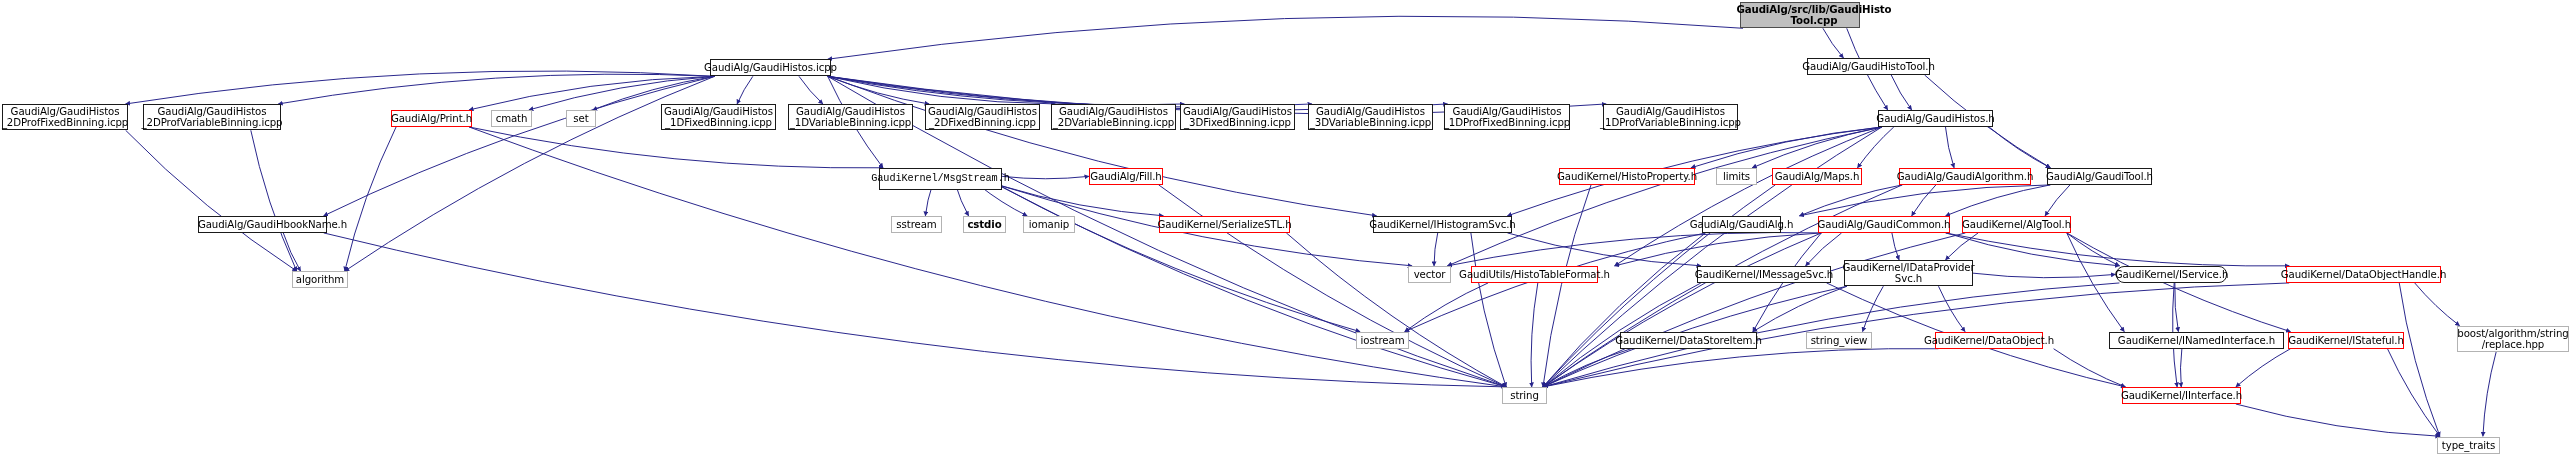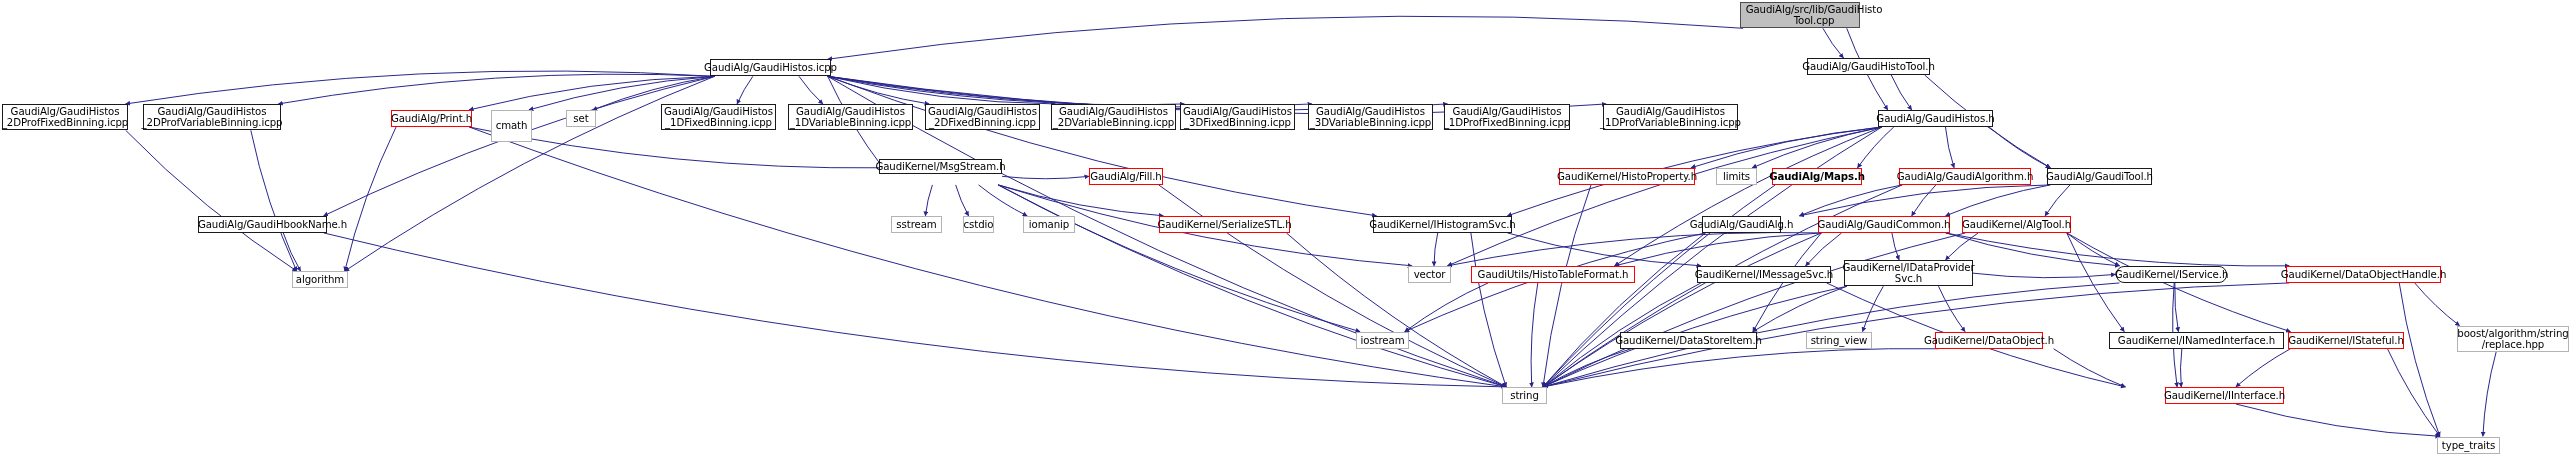--- a/index.html
+++ b/index.html
@@ -120,78 +120,78 @@
         <path d="M 3313.95 530 Q 3310.31 558.9505 3313.05 588" marker-end="url(#arrow)"></path>
         <path d="M 3479 530 Q 3434.31 554.435 3396 588" marker-end="url(#arrow)"></path>
         <path d="M 3626.45 530 Q 3658.91 600.87525 3706 663" marker-end="url(#arrow)"></path>
         <path d="M 3396 614 Q 3548.305 655.55 3706 663" marker-end="url(#arrow)"></path>
         <path d="M 3791.55 535 Q 3774.46 597.8945 3771.45 663" marker-end="url(#arrow)"></path>
         <path d="M 189 198 Q 307.23 319.3 449 412" marker-end="url(#arrow)"></path>
         <path d="M 379.225 198 Q 402.34250000000003 308.837625 449 412" marker-end="url(#arrow)"></path>
       </g>
   </svg>
   <div id="node-layer">
-      <div class="node n-root" style="left: 1740px; top: 2px; width: 120px; height: 26px; font-weight: 400; padding-left: 28px;">GaudiAlg/src/lib/GaudiHisto
+      <div class="node n-root" style="left: 1740px; top: 2px; width: 120px; height: 26px; font-weight: 700; padding-left: 28px;">GaudiAlg/src/lib/GaudiHisto
 Tool.cpp</div>
       <div class="node n-black" style="left: 1807px; top: 58px; width: 123px; height: 17px;">GaudiAlg/GaudiHistoTool.h</div>
       <div class="node n-black" style="left: 710px; top: 59px; width: 121px; height: 17px;">GaudiAlg/GaudiHistos.icpp</div>
       <div class="node n-black" style="left: 2px; top: 104px; width: 126px; height: 26px;">GaudiAlg/GaudiHistos
 _2DProfFixedBinning.icpp</div>
       <div class="node n-black" style="left: 143px; top: 104px; width: 138px; height: 26px;">GaudiAlg/GaudiHistos
 _2DProfVariableBinning.icpp</div>
       <div class="node n-red" style="left: 391px; top: 110px; width: 81px; height: 17px;">GaudiAlg/Print.h</div>
-      <div class="node n-grey" style="left: 491px; top: 110px; width: 41px; height: 32px;">cmath</div>
+      <div class="node n-grey" style="left: 491px; top: 110px; width: 41px; height: 17px;">cmath</div>
       <div class="node n-grey" style="left: 566px; top: 110px; width: 30px; height: 17px;">set</div>
       <div class="node n-black" style="left: 661px; top: 104px; width: 115px; height: 26px;">GaudiAlg/GaudiHistos
 _1DFixedBinning.icpp</div>
       <div class="node n-black" style="left: 788px; top: 104px; width: 125px; height: 26px;">GaudiAlg/GaudiHistos
 _1DVariableBinning.icpp</div>
       <div class="node n-black" style="left: 925px; top: 104px; width: 115px; height: 26px;">GaudiAlg/GaudiHistos
 _2DFixedBinning.icpp</div>
       <div class="node n-black" style="left: 1051px; top: 104px; width: 125px; height: 26px;">GaudiAlg/GaudiHistos
 _2DVariableBinning.icpp</div>
       <div class="node n-black" style="left: 1180px; top: 104px; width: 115px; height: 26px;">GaudiAlg/GaudiHistos
 _3DFixedBinning.icpp</div>
       <div class="node n-black" style="left: 1308px; top: 104px; width: 125px; height: 26px;">GaudiAlg/GaudiHistos
 _3DVariableBinning.icpp</div>
       <div class="node n-black" style="left: 1444px; top: 104px; width: 126px; height: 26px;">GaudiAlg/GaudiHistos
 _1DProfFixedBinning.icpp</div>
       <div class="node n-black" style="left: 1603px; top: 104px; width: 135px; height: 26px;">GaudiAlg/GaudiHistos
 _1DProfVariableBinning.icpp</div>
       <div class="node n-black" style="left: 1878px; top: 110px; width: 115px; height: 17px;">GaudiAlg/GaudiHistos.h</div>
       <div class="node n-black" style="left: 198px; top: 216px; width: 129px; height: 17px; padding-left: 20px;">GaudiAlg/GaudiHbookName.h</div>
-      <div class="node n-black" style="left: 879px; top: 159px; width: 123px; height: 15px;">GaudiKernel/MsgStream.h</div>
+      <div class="node n-black" style="left: 879px; top: 168px; width: 123px; height: 22px; font-family: Liberation Mono, monospace;">GaudiKernel/MsgStream.h</div>
       <div class="node n-red" style="left: 1089px; top: 168px; width: 74px; height: 17px;">GaudiAlg/Fill.h</div>
       <div class="node n-red" style="left: 1559px; top: 168px; width: 136px; height: 17px;">GaudiKernel/HistoProperty.h</div>
       <div class="node n-grey" style="left: 1716px; top: 168px; width: 41px; height: 17px;">limits</div>
-      <div class="node n-red" style="left: 1772px; top: 168px; width: 90px; height: 17px; font-weight: bold;">GaudiAlg/Maps.h</div>
+      <div class="node n-red" style="left: 1772px; top: 168px; width: 90px; height: 17px;">GaudiAlg/Maps.h</div>
       <div class="node n-red" style="left: 1899px; top: 168px; width: 132px; height: 17px;">GaudiAlg/GaudiAlgorithm.h</div>
       <div class="node n-black" style="left: 2047px; top: 168px; width: 105px; height: 17px;">GaudiAlg/GaudiTool.h</div>
       <div class="node n-grey" style="left: 292px; top: 271px; width: 56px; height: 17px;">algorithm</div>
       <div class="node n-grey" style="left: 891px; top: 216px; width: 51px; height: 17px;">sstream</div>
-      <div class="node n-grey" style="left: 963px; top: 216px; width: 31px; height: 17px;">cstdio</div>
+      <div class="node n-grey" style="left: 963px; top: 216px; width: 43px; height: 17px; font-weight: bold;">cstdio</div>
       <div class="node n-grey" style="left: 1023px; top: 216px; width: 52px; height: 17px;">iomanip</div>
       <div class="node n-red" style="left: 1159px; top: 216px; width: 131px; height: 17px;">GaudiKernel/SerializeSTL.h</div>
       <div class="node n-black" style="left: 1373px; top: 216px; width: 139px; height: 17px;">GaudiKernel/IHistogramSvc.h</div>
       <div class="node n-black" style="left: 1702px; top: 216px; width: 79px; height: 17px;">GaudiAlg/GaudiAlg.h</div>
       <div class="node n-red" style="left: 1818px; top: 216px; width: 132px; height: 17px;">GaudiAlg/GaudiCommon.h</div>
       <div class="node n-red" style="left: 1962px; top: 216px; width: 109px; height: 17px;">GaudiKernel/AlgTool.h</div>
       <div class="node n-grey" style="left: 1408px; top: 266px; width: 43px; height: 17px;">vector</div>
-      <div class="node n-red" style="left: 1471px; top: 266px; width: 164px; height: 17px;">GaudiUtils/HistoTableFormat.h</div>
+      <div class="node n-red" style="left: 1471px; top: 266px; width: 127px; height: 17px;">GaudiUtils/HistoTableFormat.h</div>
       <div class="node n-black" style="left: 1697px; top: 266px; width: 134px; height: 17px;">GaudiKernel/IMessageSvc.h</div>
       <div class="node n-black" style="left: 1844px; top: 260px; width: 129px; height: 26px;">GaudiKernel/IDataProvider
 Svc.h</div>
       <div class="node n-black" style="left: 2116px; top: 266px; width: 111px; height: 17px; border-radius: 8px;">GaudiKernel/IService.h</div>
       <div class="node n-red" style="left: 2286px; top: 266px; width: 155px; height: 17px;">GaudiKernel/DataObjectHandle.h</div>
       <div class="node n-grey" style="left: 1356px; top: 332px; width: 53px; height: 17px;">iostream</div>
       <div class="node n-black" style="left: 1620px; top: 332px; width: 137px; height: 17px;">GaudiKernel/DataStoreItem.h</div>
       <div class="node n-grey" style="left: 1806px; top: 332px; width: 66px; height: 17px;">string_view</div>
       <div class="node n-red" style="left: 1935px; top: 332px; width: 108px; height: 17px;">GaudiKernel/DataObject.h</div>
       <div class="node n-black" style="left: 2109px; top: 332px; width: 175px; height: 17px;">GaudiKernel/INamedInterface.h</div>
       <div class="node n-red" style="left: 2288px; top: 332px; width: 116px; height: 17px;">GaudiKernel/IStateful.h</div>
       <div class="node n-grey" style="left: 2457px; top: 326px; width: 112px; height: 26px;">boost/algorithm/string
 /replace.hpp</div>
-      <div class="node n-red" style="left: 2122px; top: 387px; width: 119px; height: 17px; margin-left: 43px;">GaudiKernel/IInterface.h</div>
+      <div class="node n-red" style="left: 2122px; top: 387px; width: 119px; height: 17px;">GaudiKernel/IInterface.h</div>
       <div class="node n-grey" style="left: 1502px; top: 387px; width: 45px; height: 17px;">string</div>
       <div class="node n-grey" style="left: 2437px; top: 437px; width: 63px; height: 17px;">type_traits</div>
     </div>
 </div>
 
 
 </body></html>

